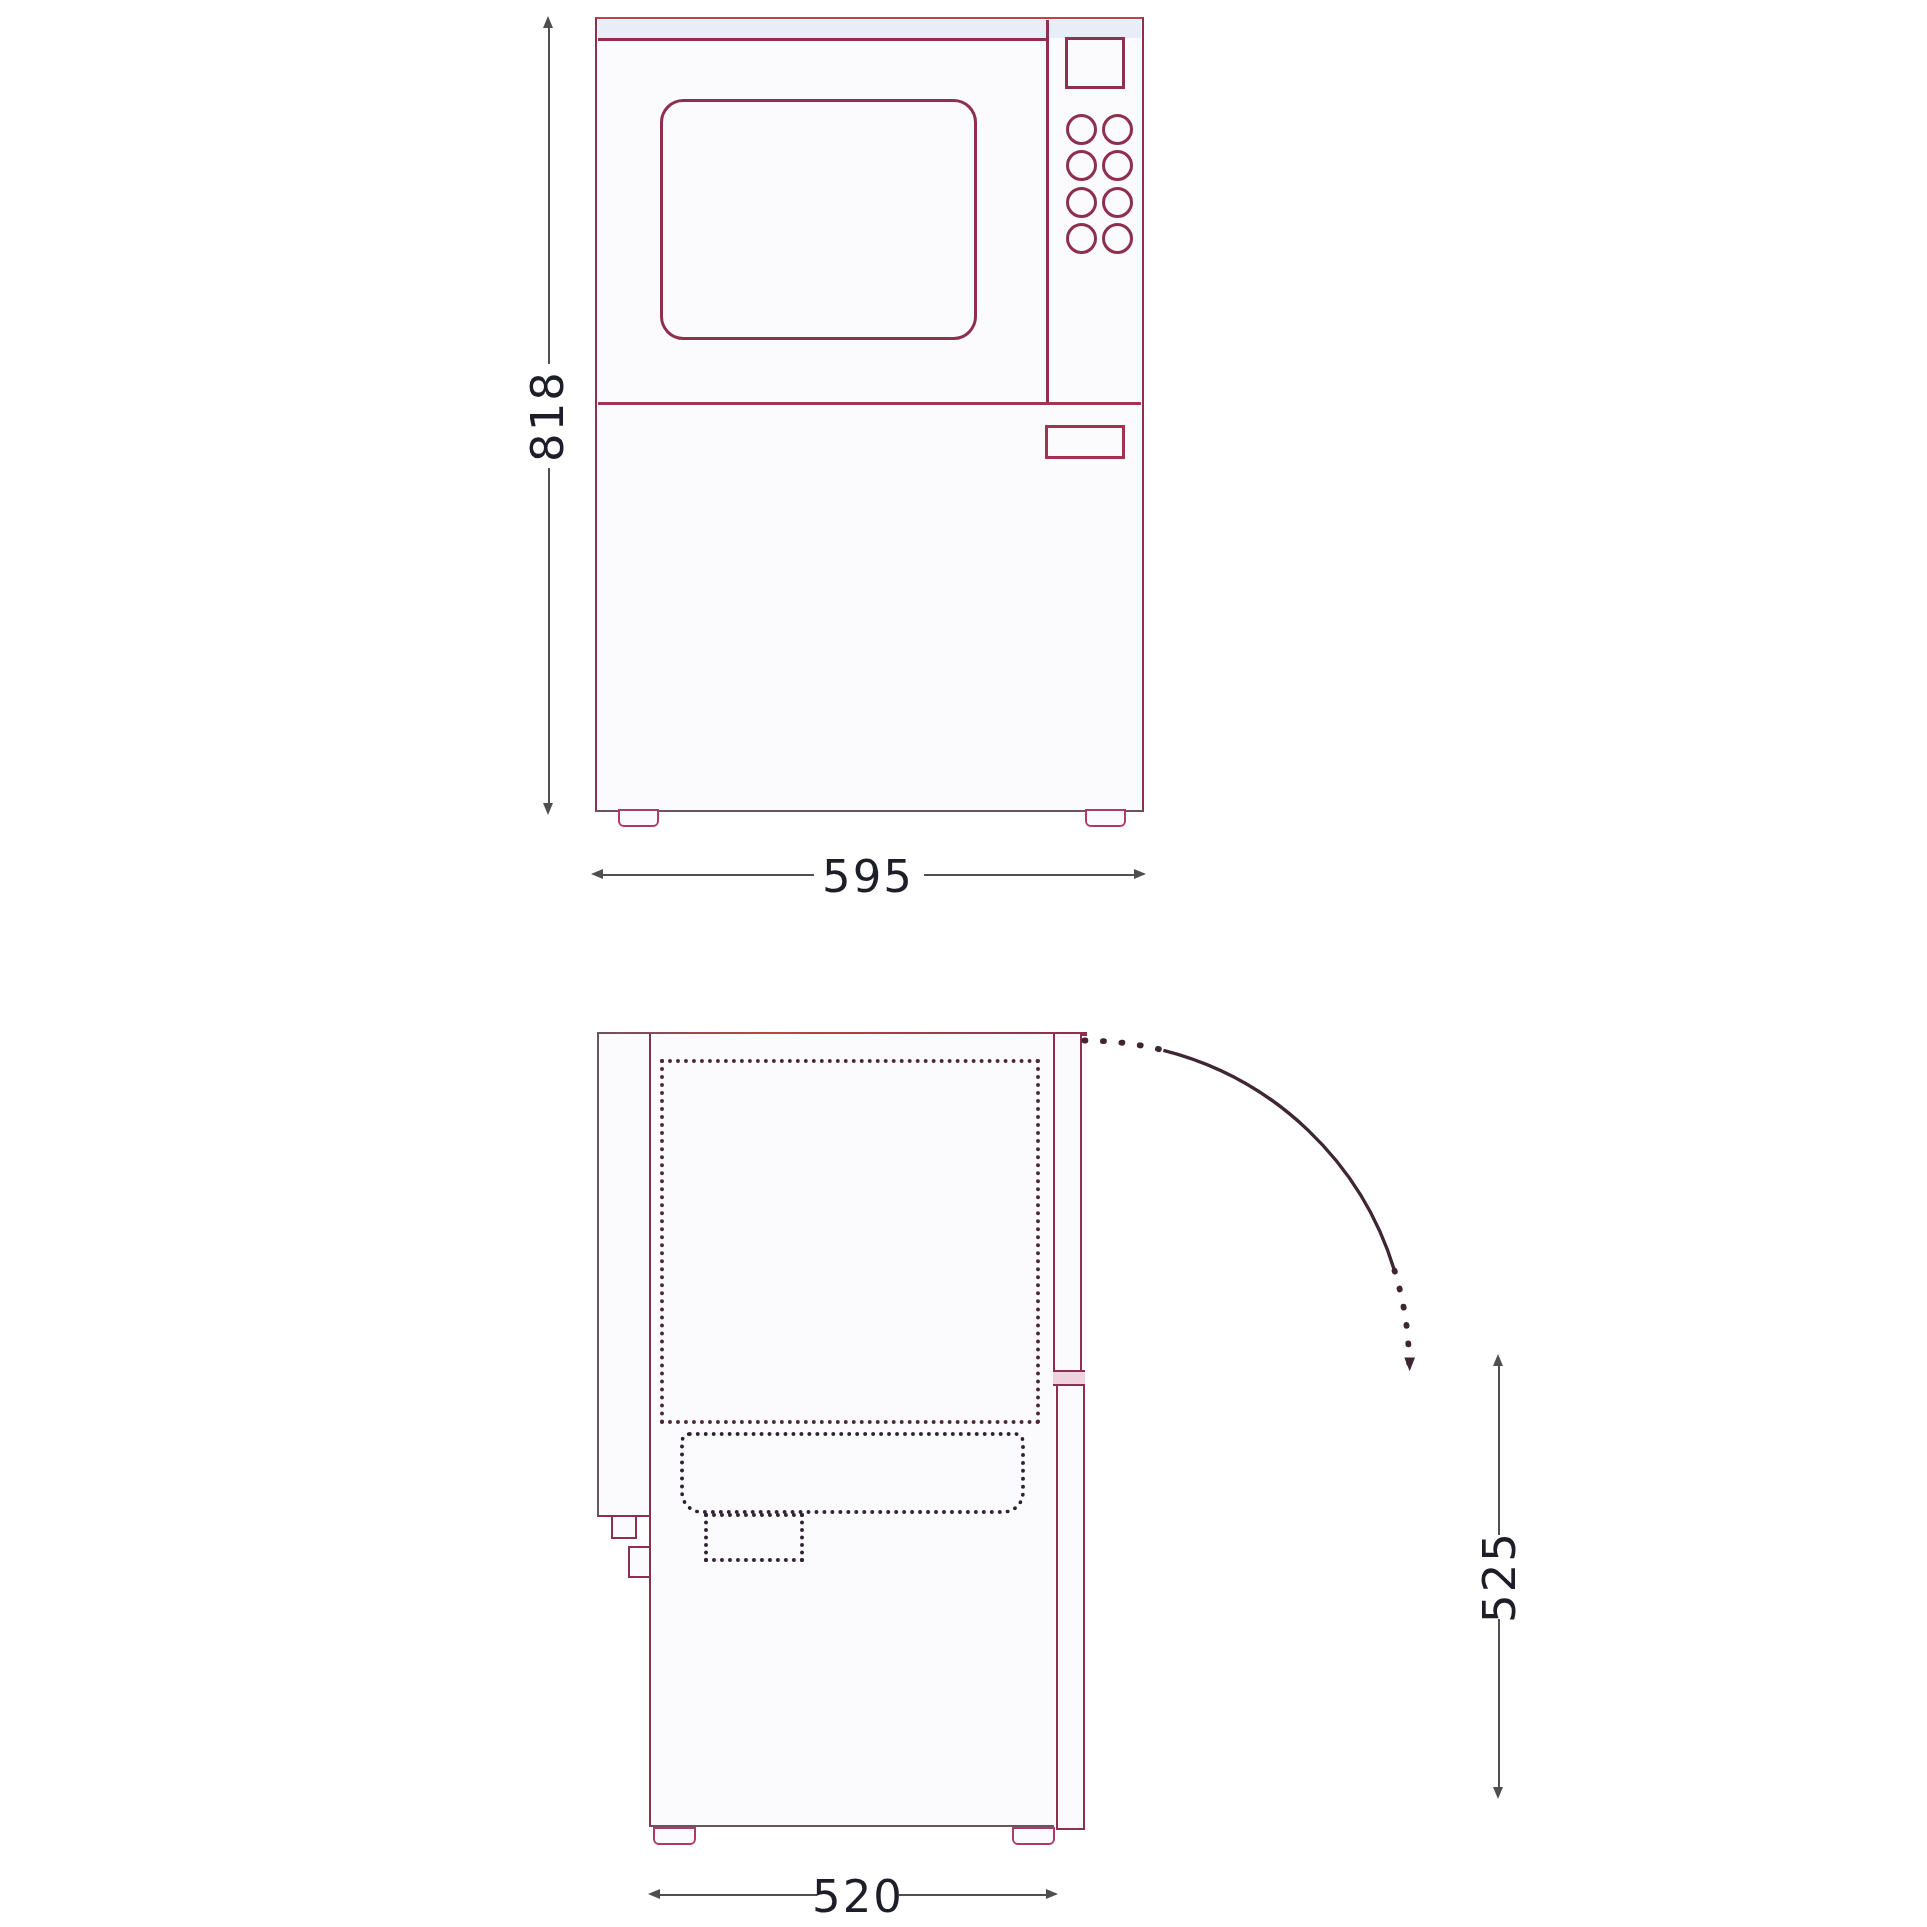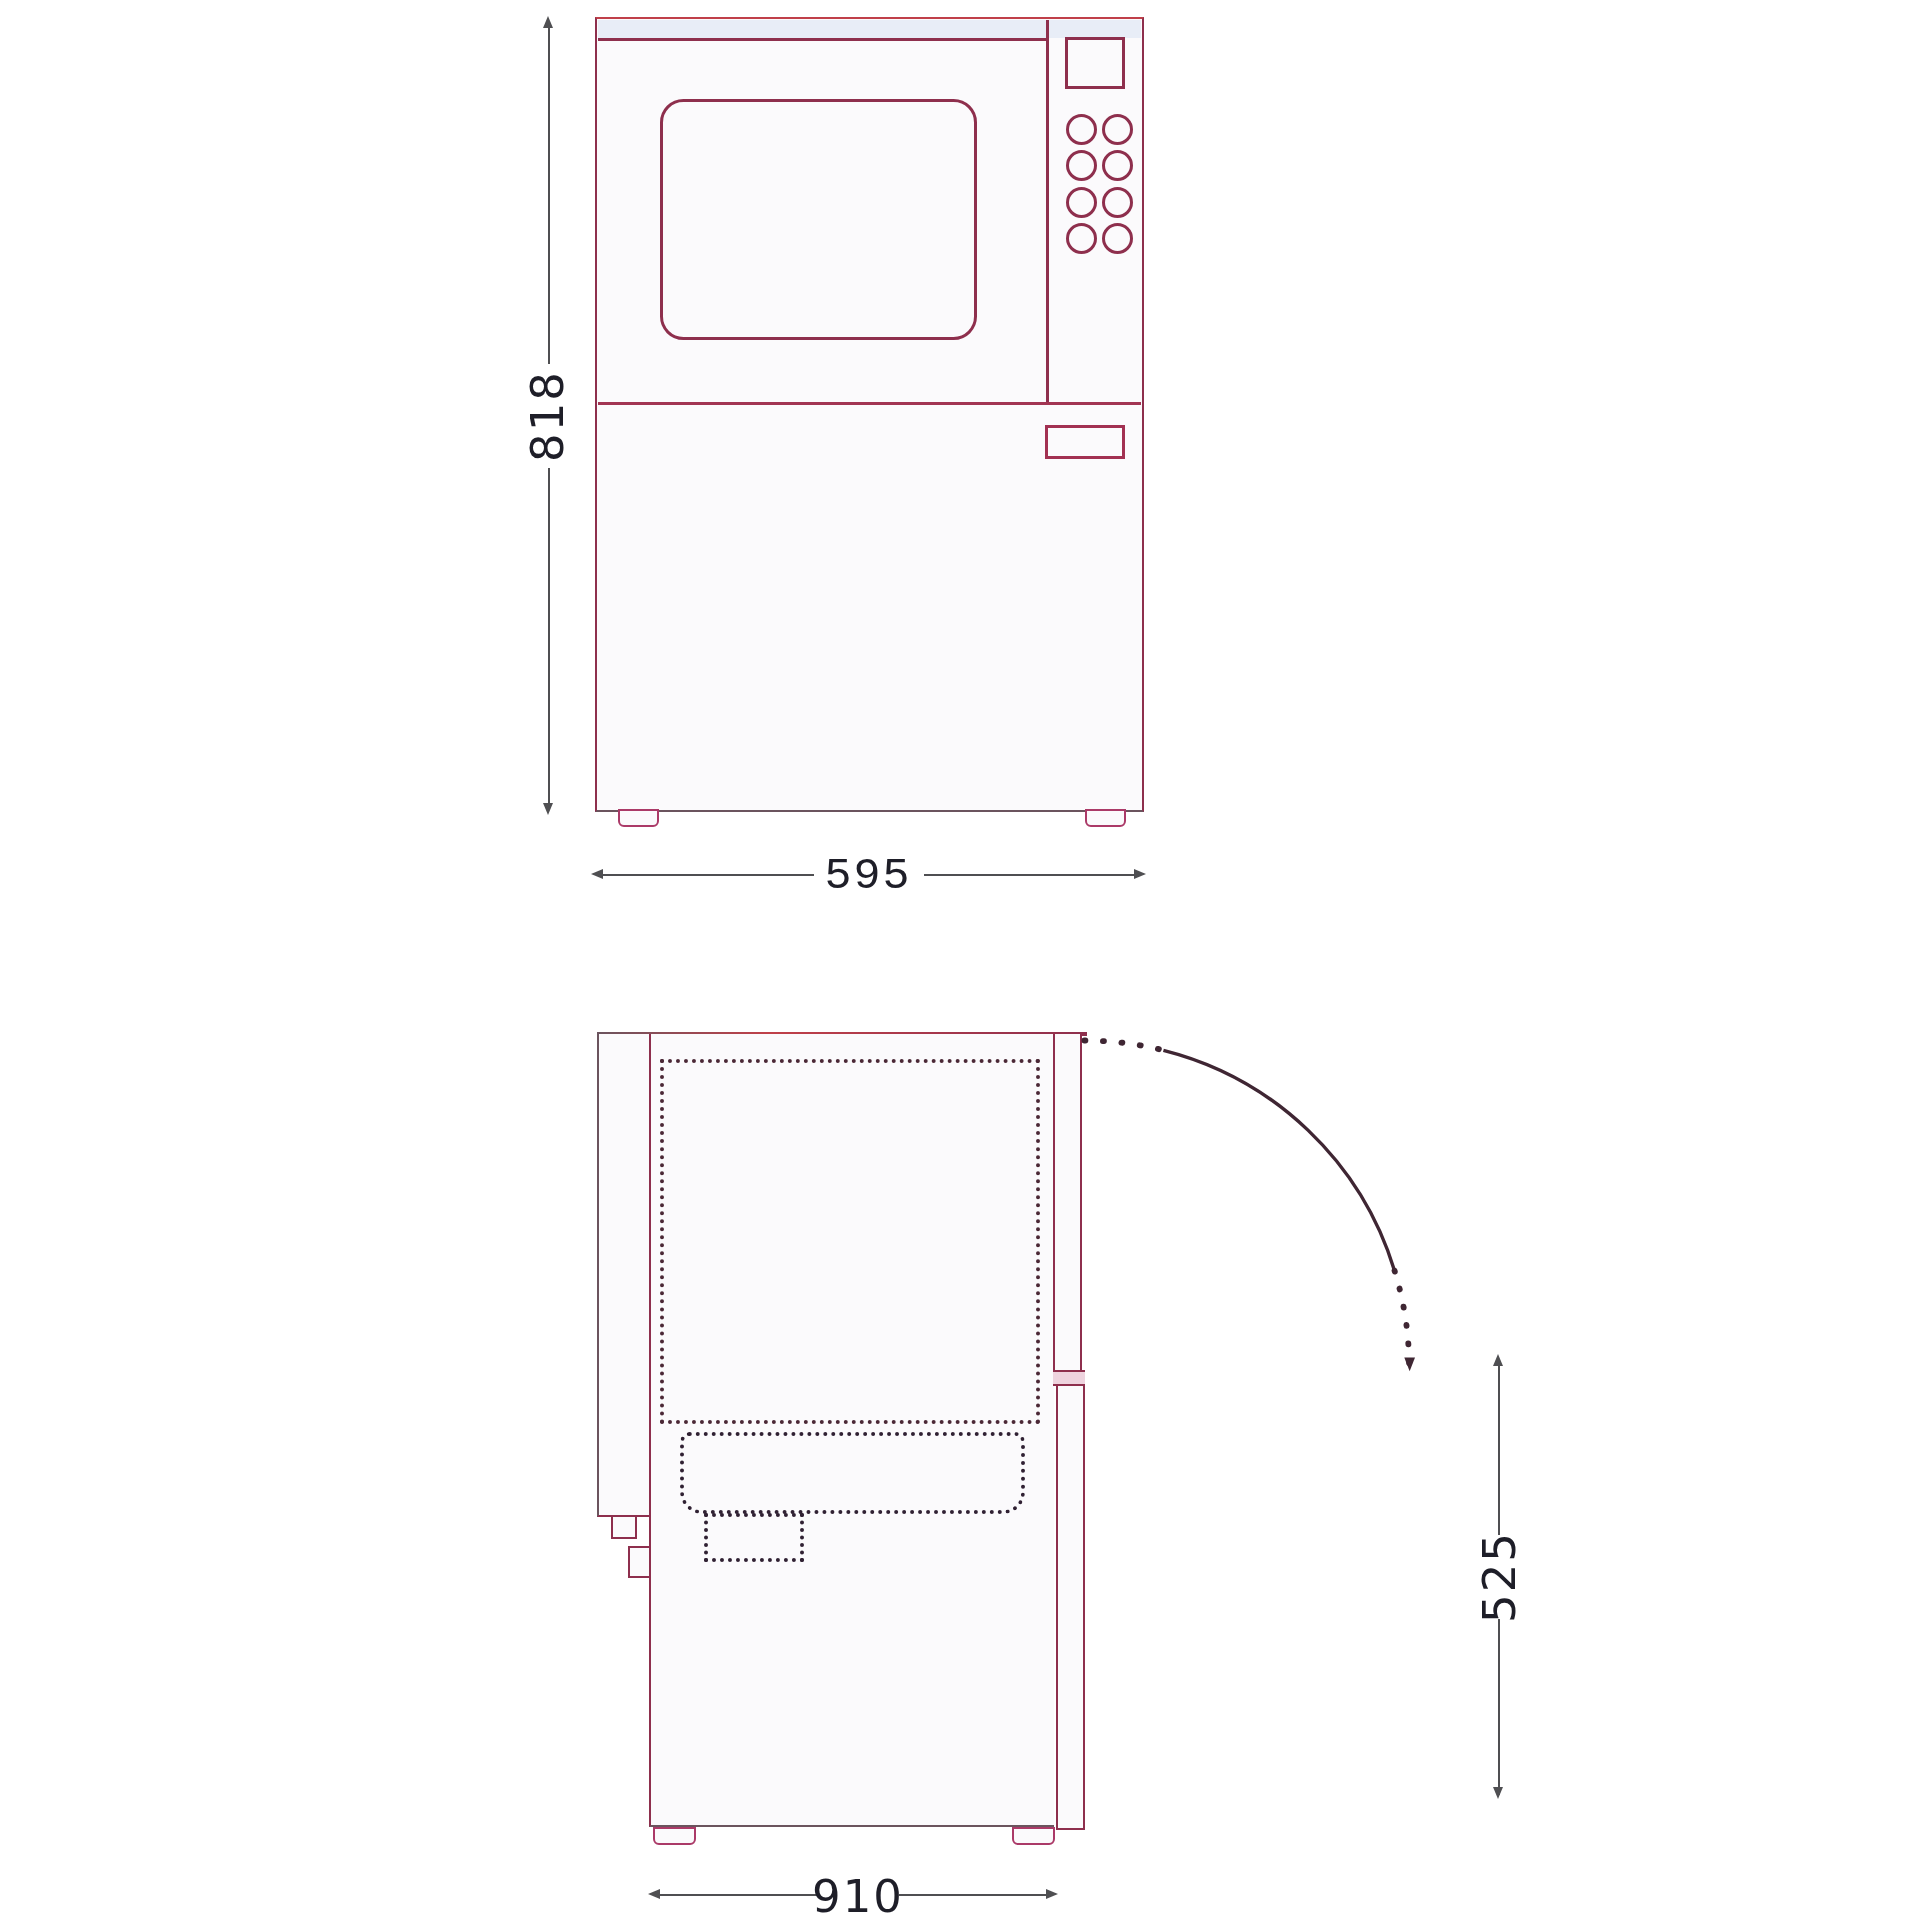--- a/index.html
+++ b/index.html
@@ -78,21 +78,21 @@
       <div class="arr arr-down" style="left:543px;top:803px;"></div>
       <div class="dim-label vert" style="left:547px;top:416px;">818</div>
     </div>
 
     
     <div class="group">
       <div class="hline" style="left:597px;top:874px;width:217px;"></div>
       <div class="hline" style="left:924px;top:874px;width:217px;"></div>
       <div class="arr arr-left" style="left:591px;top:869px;"></div>
       <div class="arr arr-right" style="left:1134px;top:869px;"></div>
-      <div class="dim-label" style="left:868px;top:876px;font-family:Liberation Mono, monospace;">595</div>
+      <div class="dim-label" style="left:868px;top:876px;">595</div>
     </div>
   </div>
 
   
   <div class="group">
 
     <div class="abs" style="left:597px;top:1032px;width:490px;height:3.9px;background:linear-gradient(90deg,var(--outline-dark,#6b545e),var(--outline-bright,#c04049) 35%,var(--outline,#8e2f4d));"></div>
 
     <div class="abs" style="left:597px;top:1034px;width:55px;height:483px;border-left:2.9px solid var(--outline-dark,#6b545e);border-bottom:2.9px solid var(--outline,#8e2f4d);background:var(--fill,#fbfafc);"></div>
     <div class="abs" style="left:611px;top:1515px;width:26px;height:24.4px;border:2.9px solid var(--outline,#8e2f4d);background:var(--fill,#fbfafc);"></div>
@@ -118,21 +118,21 @@
       <path d="M1430 1303 A333 333 0 0 1 1445 1400" fill="none" stroke="var(--arc,#3f2633)" stroke-width="6" stroke-linecap="round" stroke-dasharray="1 18"></path>
       <polygon points="1440,1392 1451,1392 1445.5,1406" fill="var(--arc,#3f2633)"></polygon>
     </svg>
 
     
     <div class="group">
       <div class="hline" style="left:653px;top:1894px;width:164px;"></div>
       <div class="hline" style="left:899px;top:1894px;width:154px;"></div>
       <div class="arr arr-left" style="left:648px;top:1889px;"></div>
       <div class="arr arr-right" style="left:1046px;top:1889px;"></div>
-      <div class="dim-label" style="left:858px;top:1896px;">910</div>
+      <div class="dim-label" style="left:858px;top:1896px;">520</div>
     </div>
 
     
     <div class="group">
       <div class="vline" style="left:1498px;top:1359px;height:176px;"></div>
       <div class="vline" style="left:1498px;top:1619px;height:176px;"></div>
       <div class="arr arr-up" style="left:1493px;top:1354px;"></div>
       <div class="arr arr-down" style="left:1493px;top:1787px;"></div>
       <div class="dim-label vert" style="left:1499px;top:1577px;">525</div>
     </div>

